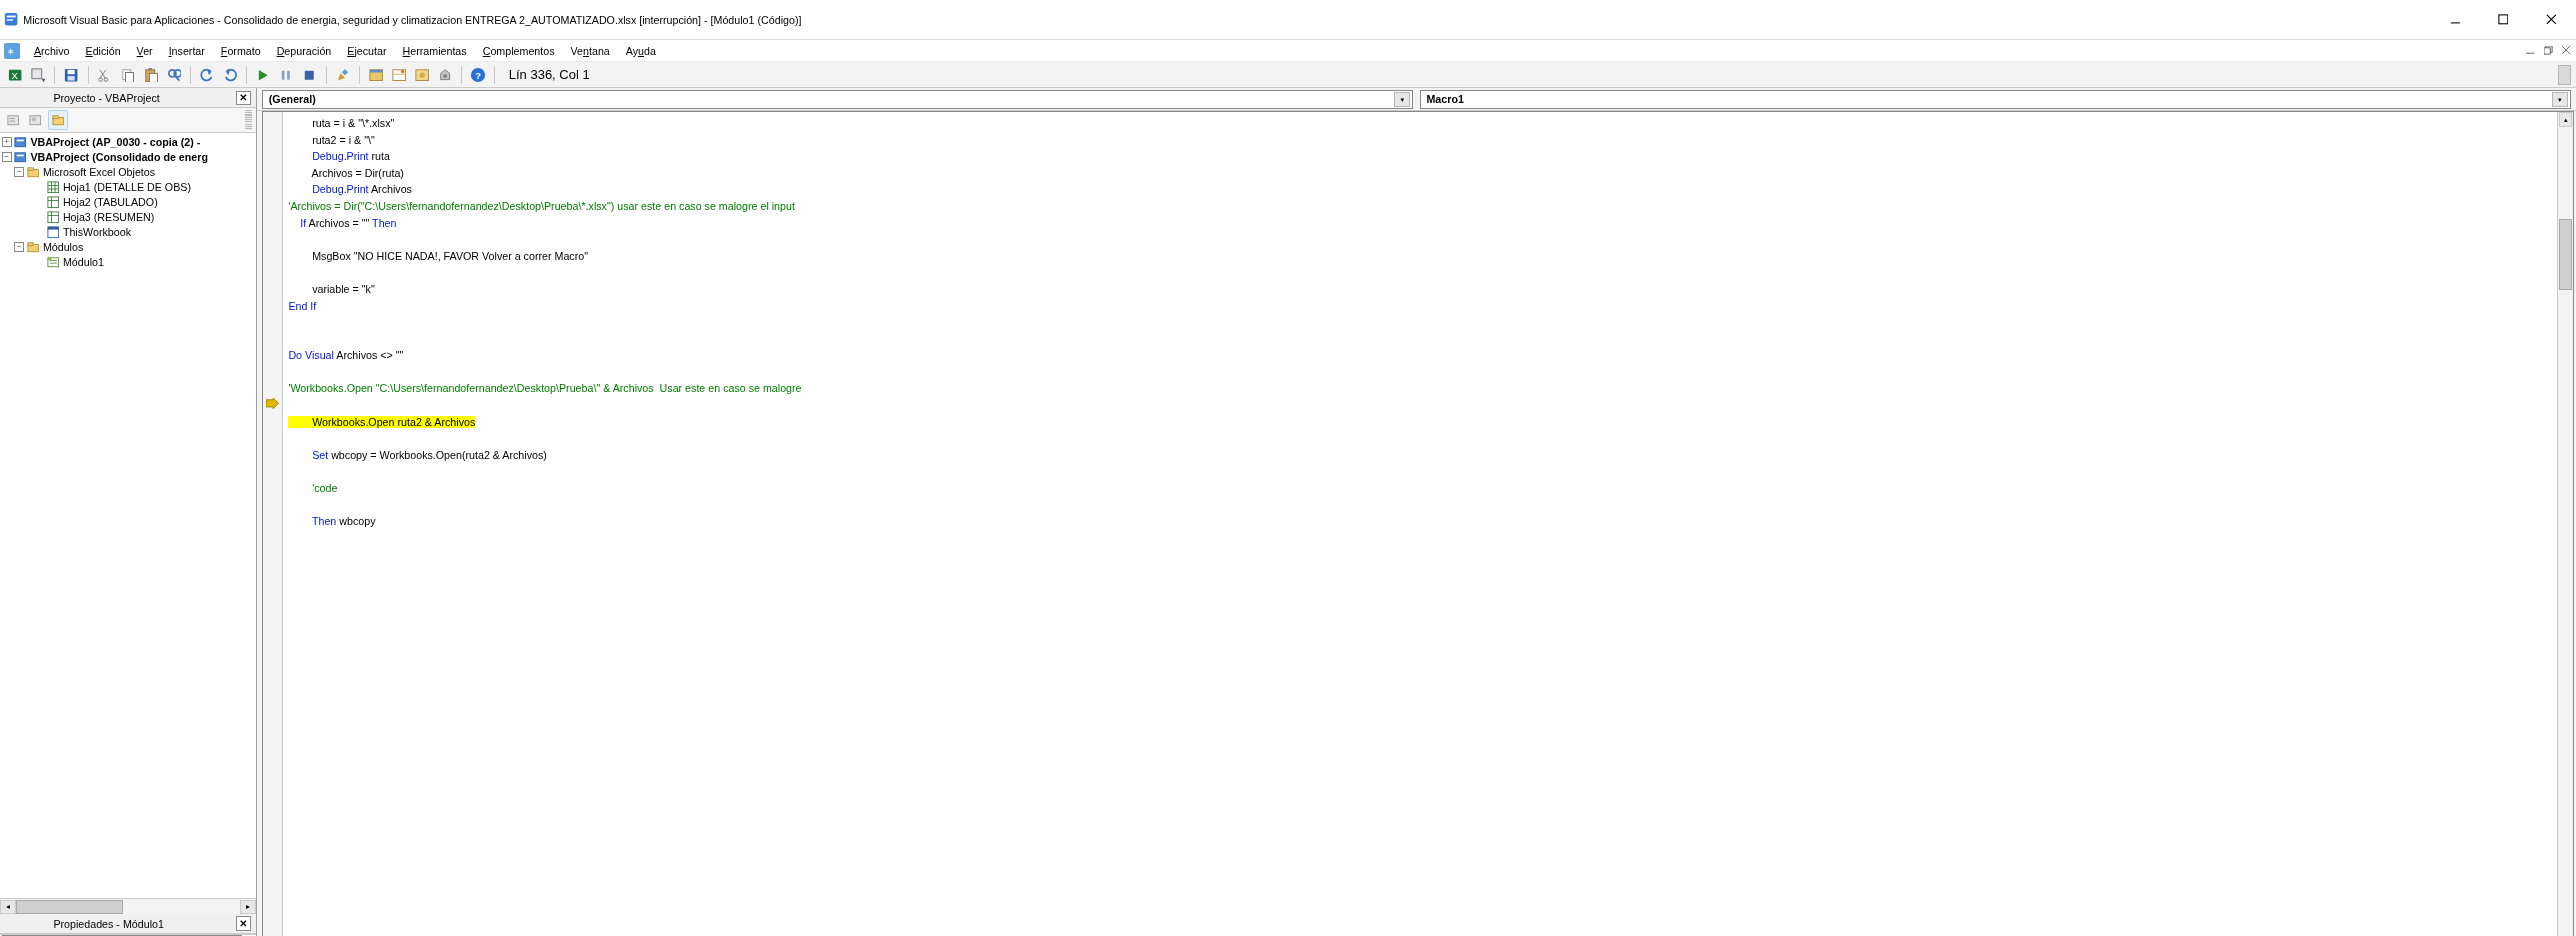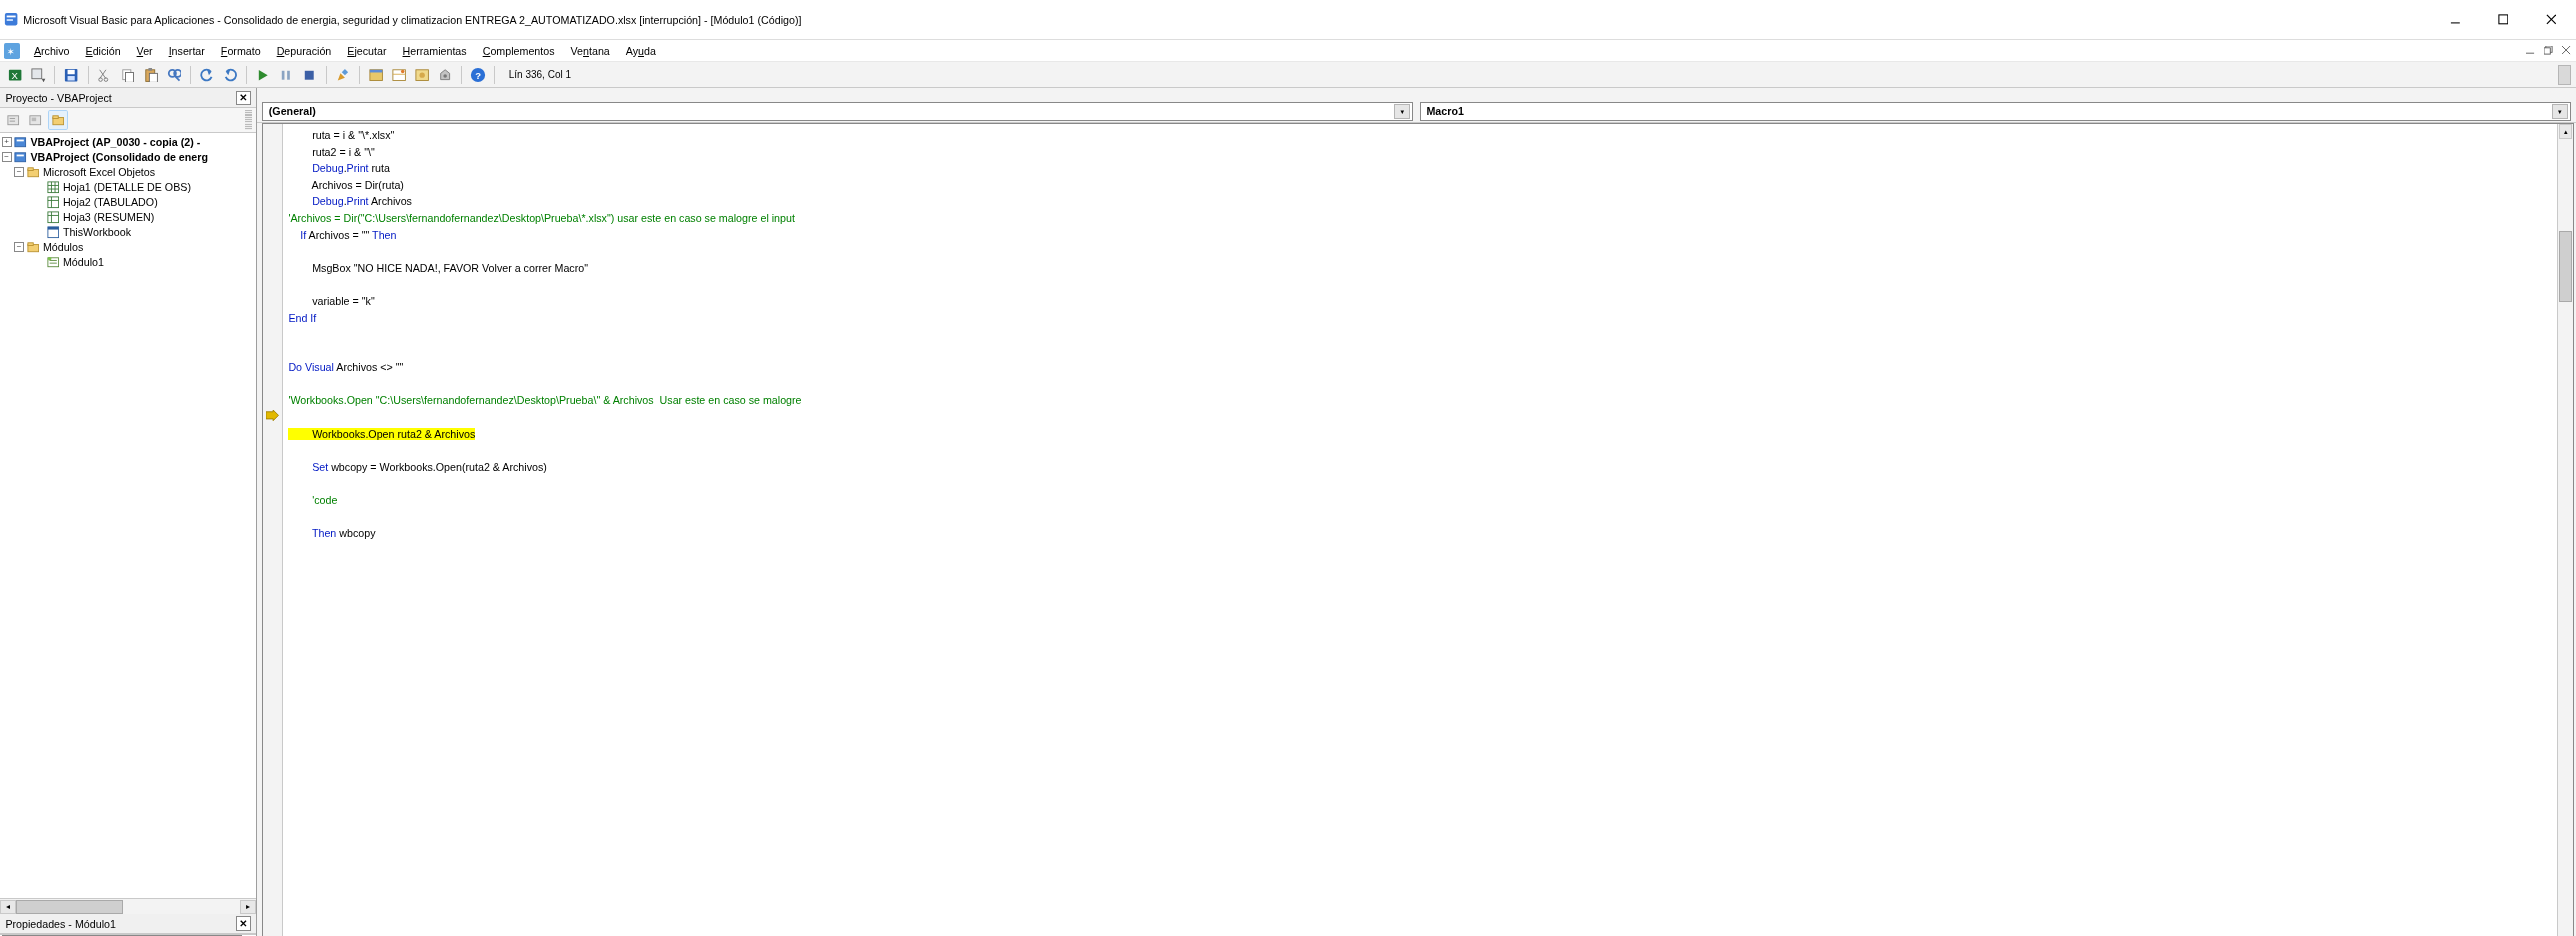--- a/index.html
+++ b/index.html
@@ -11,26 +11,26 @@
 .title-bar .win-btn{width:32px;height:18px;display:flex;align-items:center;justify-content:center;color:#333;}
 .menu-bar{height:21.4px;background:#fff;display:flex;align-items:center;padding:0 3.6px;gap:1.8px;}
 .menu-bar .mb-icon{width:16px;height:16px;margin-right:5.4px;}
 .menu-bar .mitem{padding:1.8px 7.1px;color:#000;cursor:default;}
 .menu-bar .mitem u{text-decoration:underline;}
 .menu-bar .spacer{flex:1;}
 .menu-bar .mdi-btn{width:12.5px;height:12.5px;margin-left:3.6px;color:#555;display:flex;align-items:center;justify-content:center;}
 .toolbar{height:27px;background:#f3f3f3;border-top:0.9px solid #e8e8e8;border-bottom:0.9px solid #c9c9c9;display:flex;align-items:center;padding:0 5.4px;gap:3.6px;}
 .toolbar .tb{width:19.6px;height:19.6px;display:flex;align-items:center;justify-content:center;border:0.9px solid transparent;border-radius:1.8px;}
 .toolbar .sep{width:0.9px;height:18px;background:#c9c9c9;margin:0 2.7px;}
-.toolbar .status{margin-left:7.1px;color:#000;font-size:10px;}
+.toolbar .status{margin-left:7.1px;color:#000;font-size:13px;}
 .toolbar .status-end{width:12.5px;height:19.6px;background:#d9d9d9;border:0.9px solid #b5b5b5;margin-left:auto;}
 .main{display:flex;height:calc(100vh - 71px);}
 .left-pane{width:257px;border-right:0.9px solid #9e9e9e;display:flex;flex-direction:column;background:#fff;}
 .panel-header{height:19.6px;background:#f0f0f0;border-bottom:0.9px solid #c9c9c9;display:flex;align-items:center;padding:0 5.4px;font-size:10.7px;}
-.panel-header .ph-title{flex:1;}
+.panel-header .ph-title{flex:1;margin-left:48px;}
 .panel-header .close-x{width:14.3px;height:14.3px;border:0.9px solid #888;display:flex;align-items:center;justify-content:center;font-weight:bold;font-size:9.8px;background:#fff;}
 .panel-tool{height:25px;border-bottom:0.9px solid #c9c9c9;display:flex;align-items:center;padding:1.8px 3.6px;gap:2.7px;background:#f6f6f6;}
 .panel-tool .ptb{width:19.6px;height:19.6px;border:0.9px solid #add4f7;border-radius:1.8px;display:flex;align-items:center;justify-content:center;}
 .panel-tool .ptb.off{border-color:transparent;}
 .panel-tool .ptb.on{background:#e5f1fb;}
 .panel-tool .end-grip{margin-left:auto;width:7.1px;height:19.6px;background:repeating-linear-gradient(#bbb,#bbb 0.9px,#eee 0.9px,#eee 1.8px);}
 .tree{flex:1;overflow:auto;padding:1.8px 1.8px 1.8px 1.8px;font-size:10.7px;white-space:nowrap;}
 .tree-row{display:flex;align-items:center;height:15px;padding:0;}
 .exp{width:9.8px;height:9.8px;border:0.9px solid #888;margin-right:2.7px;display:flex;align-items:center;justify-content:center;font-size:8px;line-height:1;color:#444;background:#fff;}
 .ticon{width:12.5px;height:12.5px;margin-right:3.6px;flex-shrink:0;}
@@ -39,21 +39,21 @@
 .ind1{padding-left:12.5px;}
 .ind3{padding-left:45px;}
 .hscroll{height:16px;border-top:0.9px solid #c9c9c9;background:#f3f3f3;display:flex;align-items:center;}
 .hscroll .arrow{width:16px;height:14.3px;background:#e8e8e8;border:0.9px solid #c9c9c9;display:flex;align-items:center;justify-content:center;font-size:8px;}
 .hscroll .track{flex:1;height:14.3px;position:relative;}
 .hscroll .thumb{position:absolute;left:0;top:0;height:14.3px;width:107px;background:#cfcfcf;border:0.9px solid #a9a9a9;}
 .prop-combo{height:19.6px;border-top:0.9px solid #c9c9c9;display:flex;align-items:center;}
 .prop-combo .cbox{flex:1;height:18px;border:0.9px solid #888;margin:0.9px 14.3px 0.9px 1.8px;display:flex;align-items:center;padding:0 3.6px;position:relative;background:#fff;font-size:10.7px;}
 .prop-combo .cbox .car{position:absolute;right:1.8px;top:1.8px;width:14.3px;height:12.5px;background:#e6e6e6;border:0.9px solid #b5b5b5;display:flex;align-items:center;justify-content:center;font-size:7.1px;}
 .right-pane{flex:1;display:flex;flex-direction:column;background:#f3f3f3;overflow:hidden;}
-.combo-row{height:23px;display:flex;align-items:center;padding:3.6px 5.4px;gap:7.1px;border-bottom:0.9px solid #c9c9c9;margin-top:12px;}
+.combo-row{height:23px;display:flex;align-items:center;padding:3.6px 5.4px;gap:7.1px;border-bottom:0.9px solid #c9c9c9;}
 .combo-row .cmb{flex:1;height:19.6px;border:0.9px solid #888;background:#fff;display:flex;align-items:center;padding:0 5.4px;position:relative;font-size:10.7px;}
 .combo-row .cmb .car{position:absolute;right:1.8px;top:1.8px;width:16px;height:14.3px;background:#e6e6e6;border:0.9px solid #b5b5b5;display:flex;align-items:center;justify-content:center;font-size:7.1px;}
 .code-wrap{flex:1;display:flex;background:#fff;border:0.9px solid #888;margin:0 1.8px 1.8px 5.4px;overflow:hidden;}
 .margin{width:19.6px;background:#f3f3f3;border-right:0.9px solid #c9c9c9;position:relative;}
 .bp-arrow{position:absolute;left:2.7px;width:12.5px;height:10.7px;}
 .code{flex:1;font-family:Consolas,"Courier New",monospace;font-size:12.5px;line-height:15.6px;padding:3.6px 0 3.6px 5.4px;white-space:pre;overflow:hidden;color:#000;}
 .kw{color:#0018c4;}
 .cm{color:#008000;}
 .hl{background:#ffff00;margin-top:16px;}
 .vscroll{width:16px;background:#f3f3f3;border-left:0.9px solid #c9c9c9;position:relative;}

